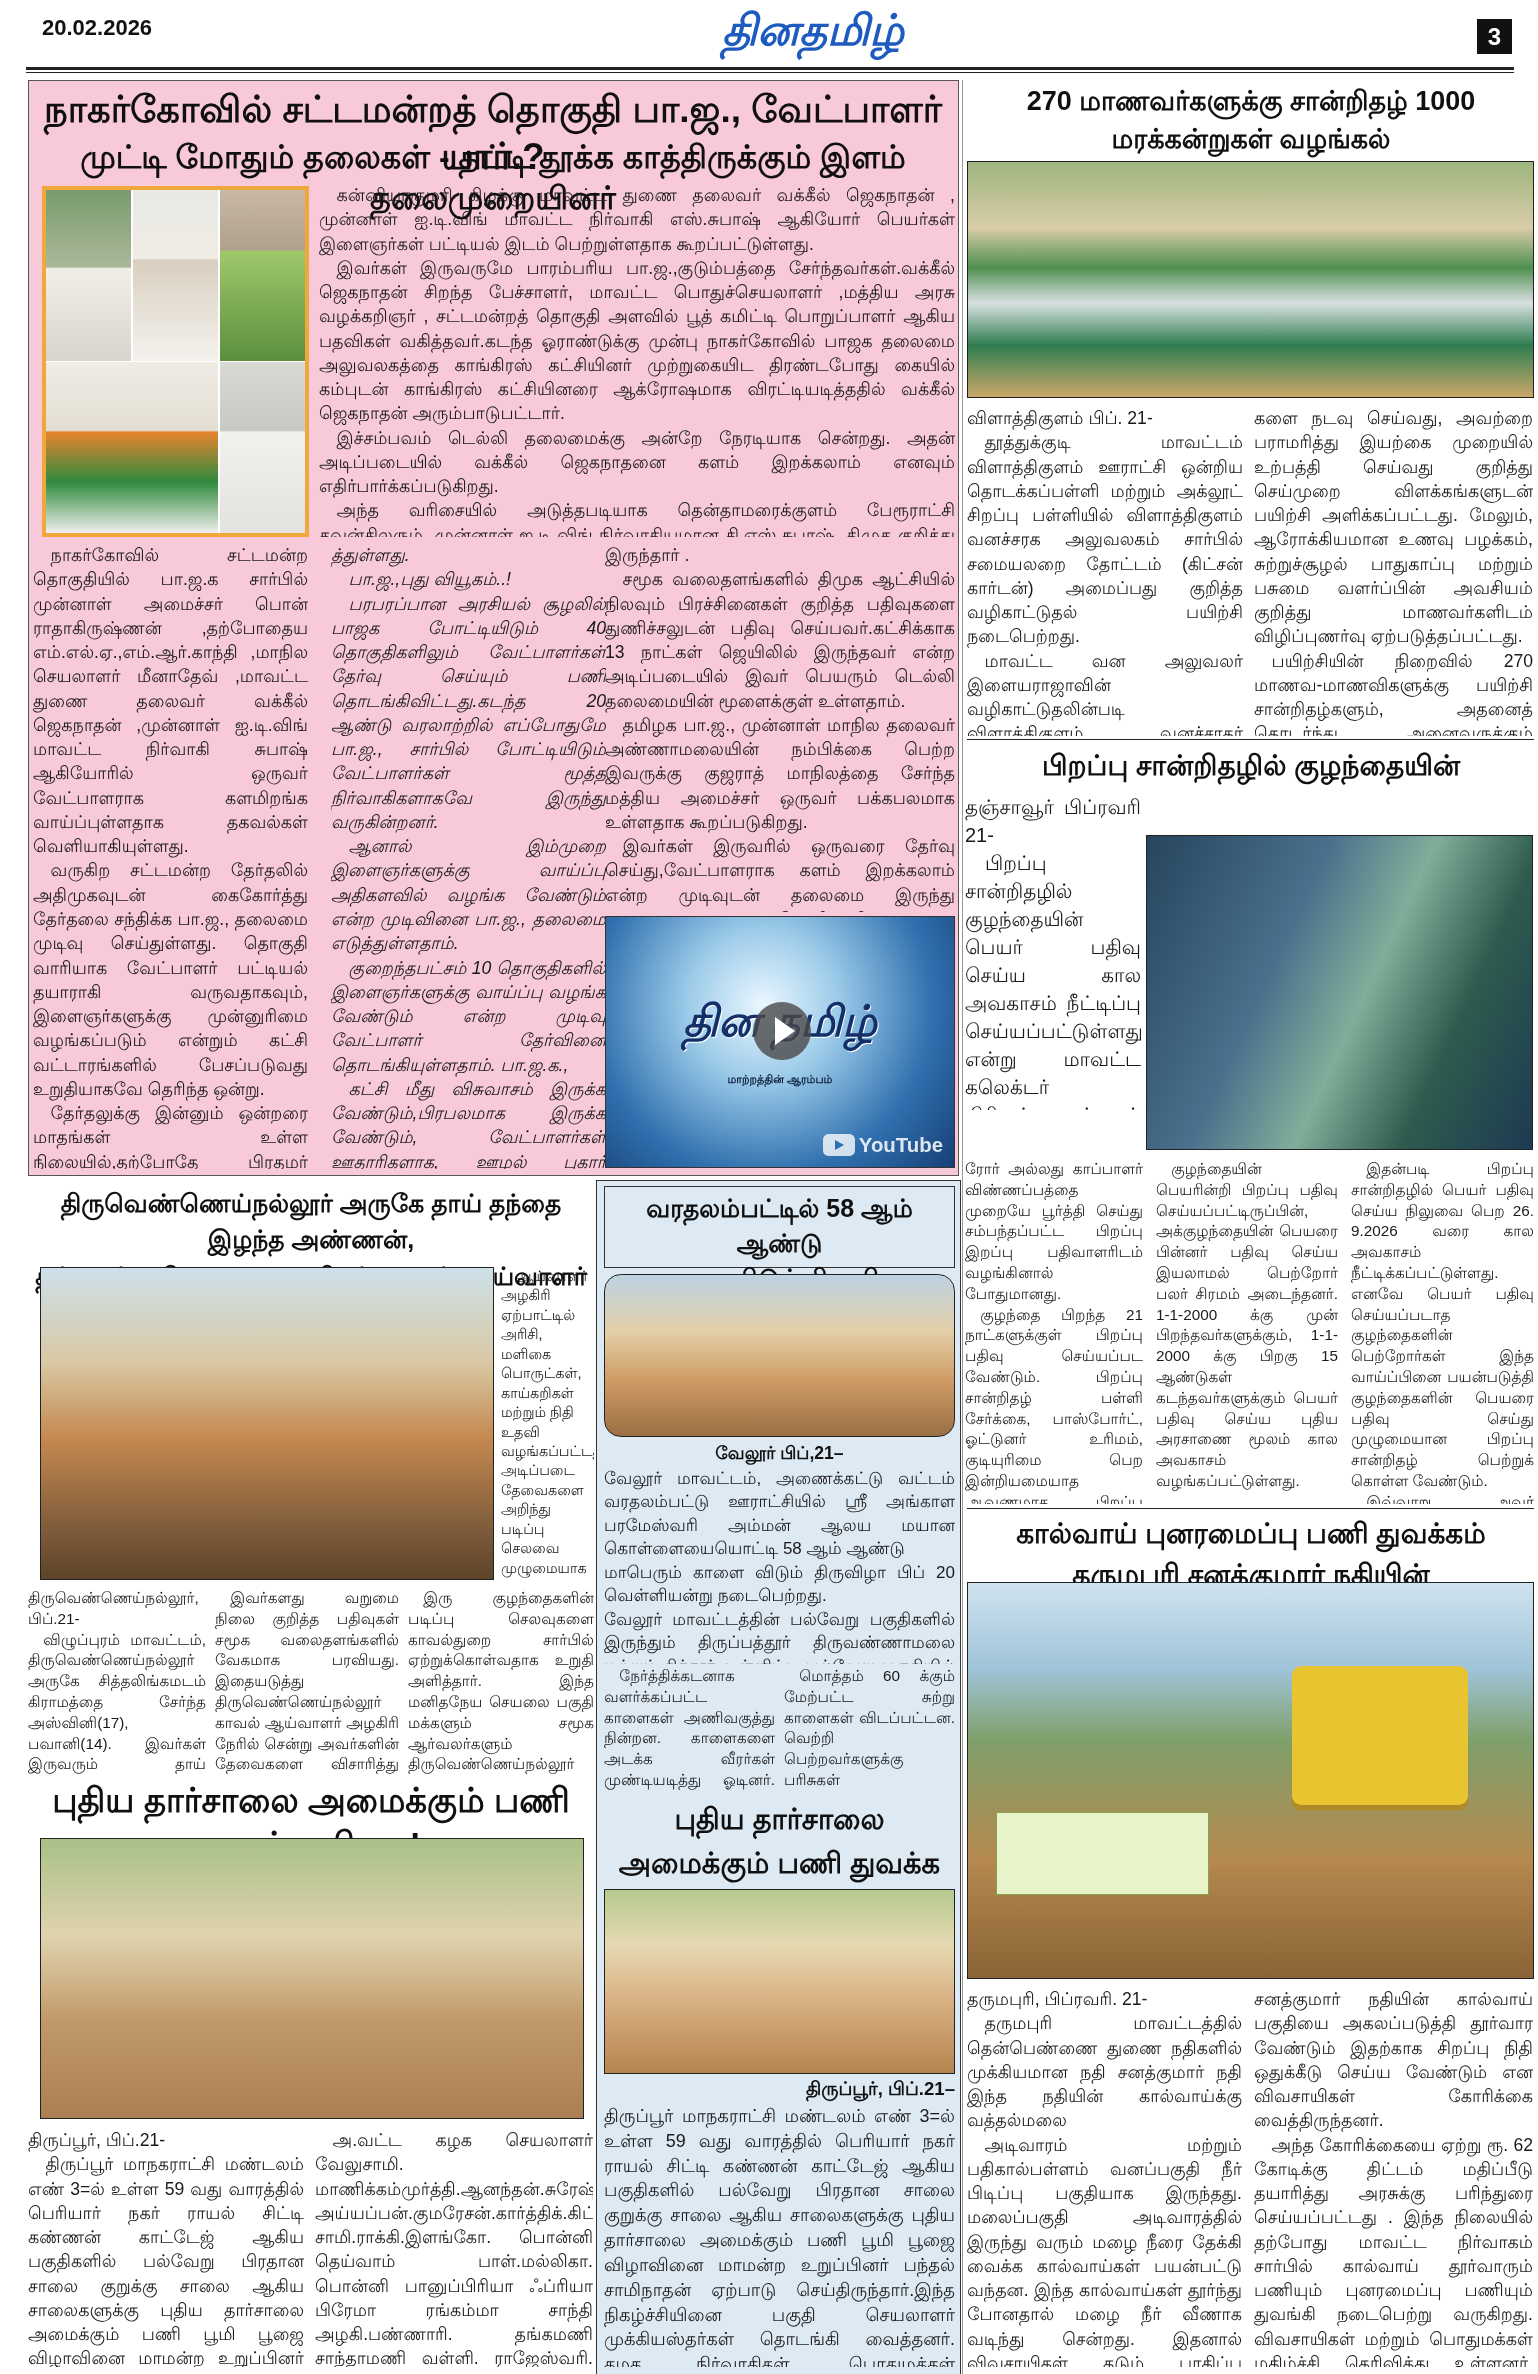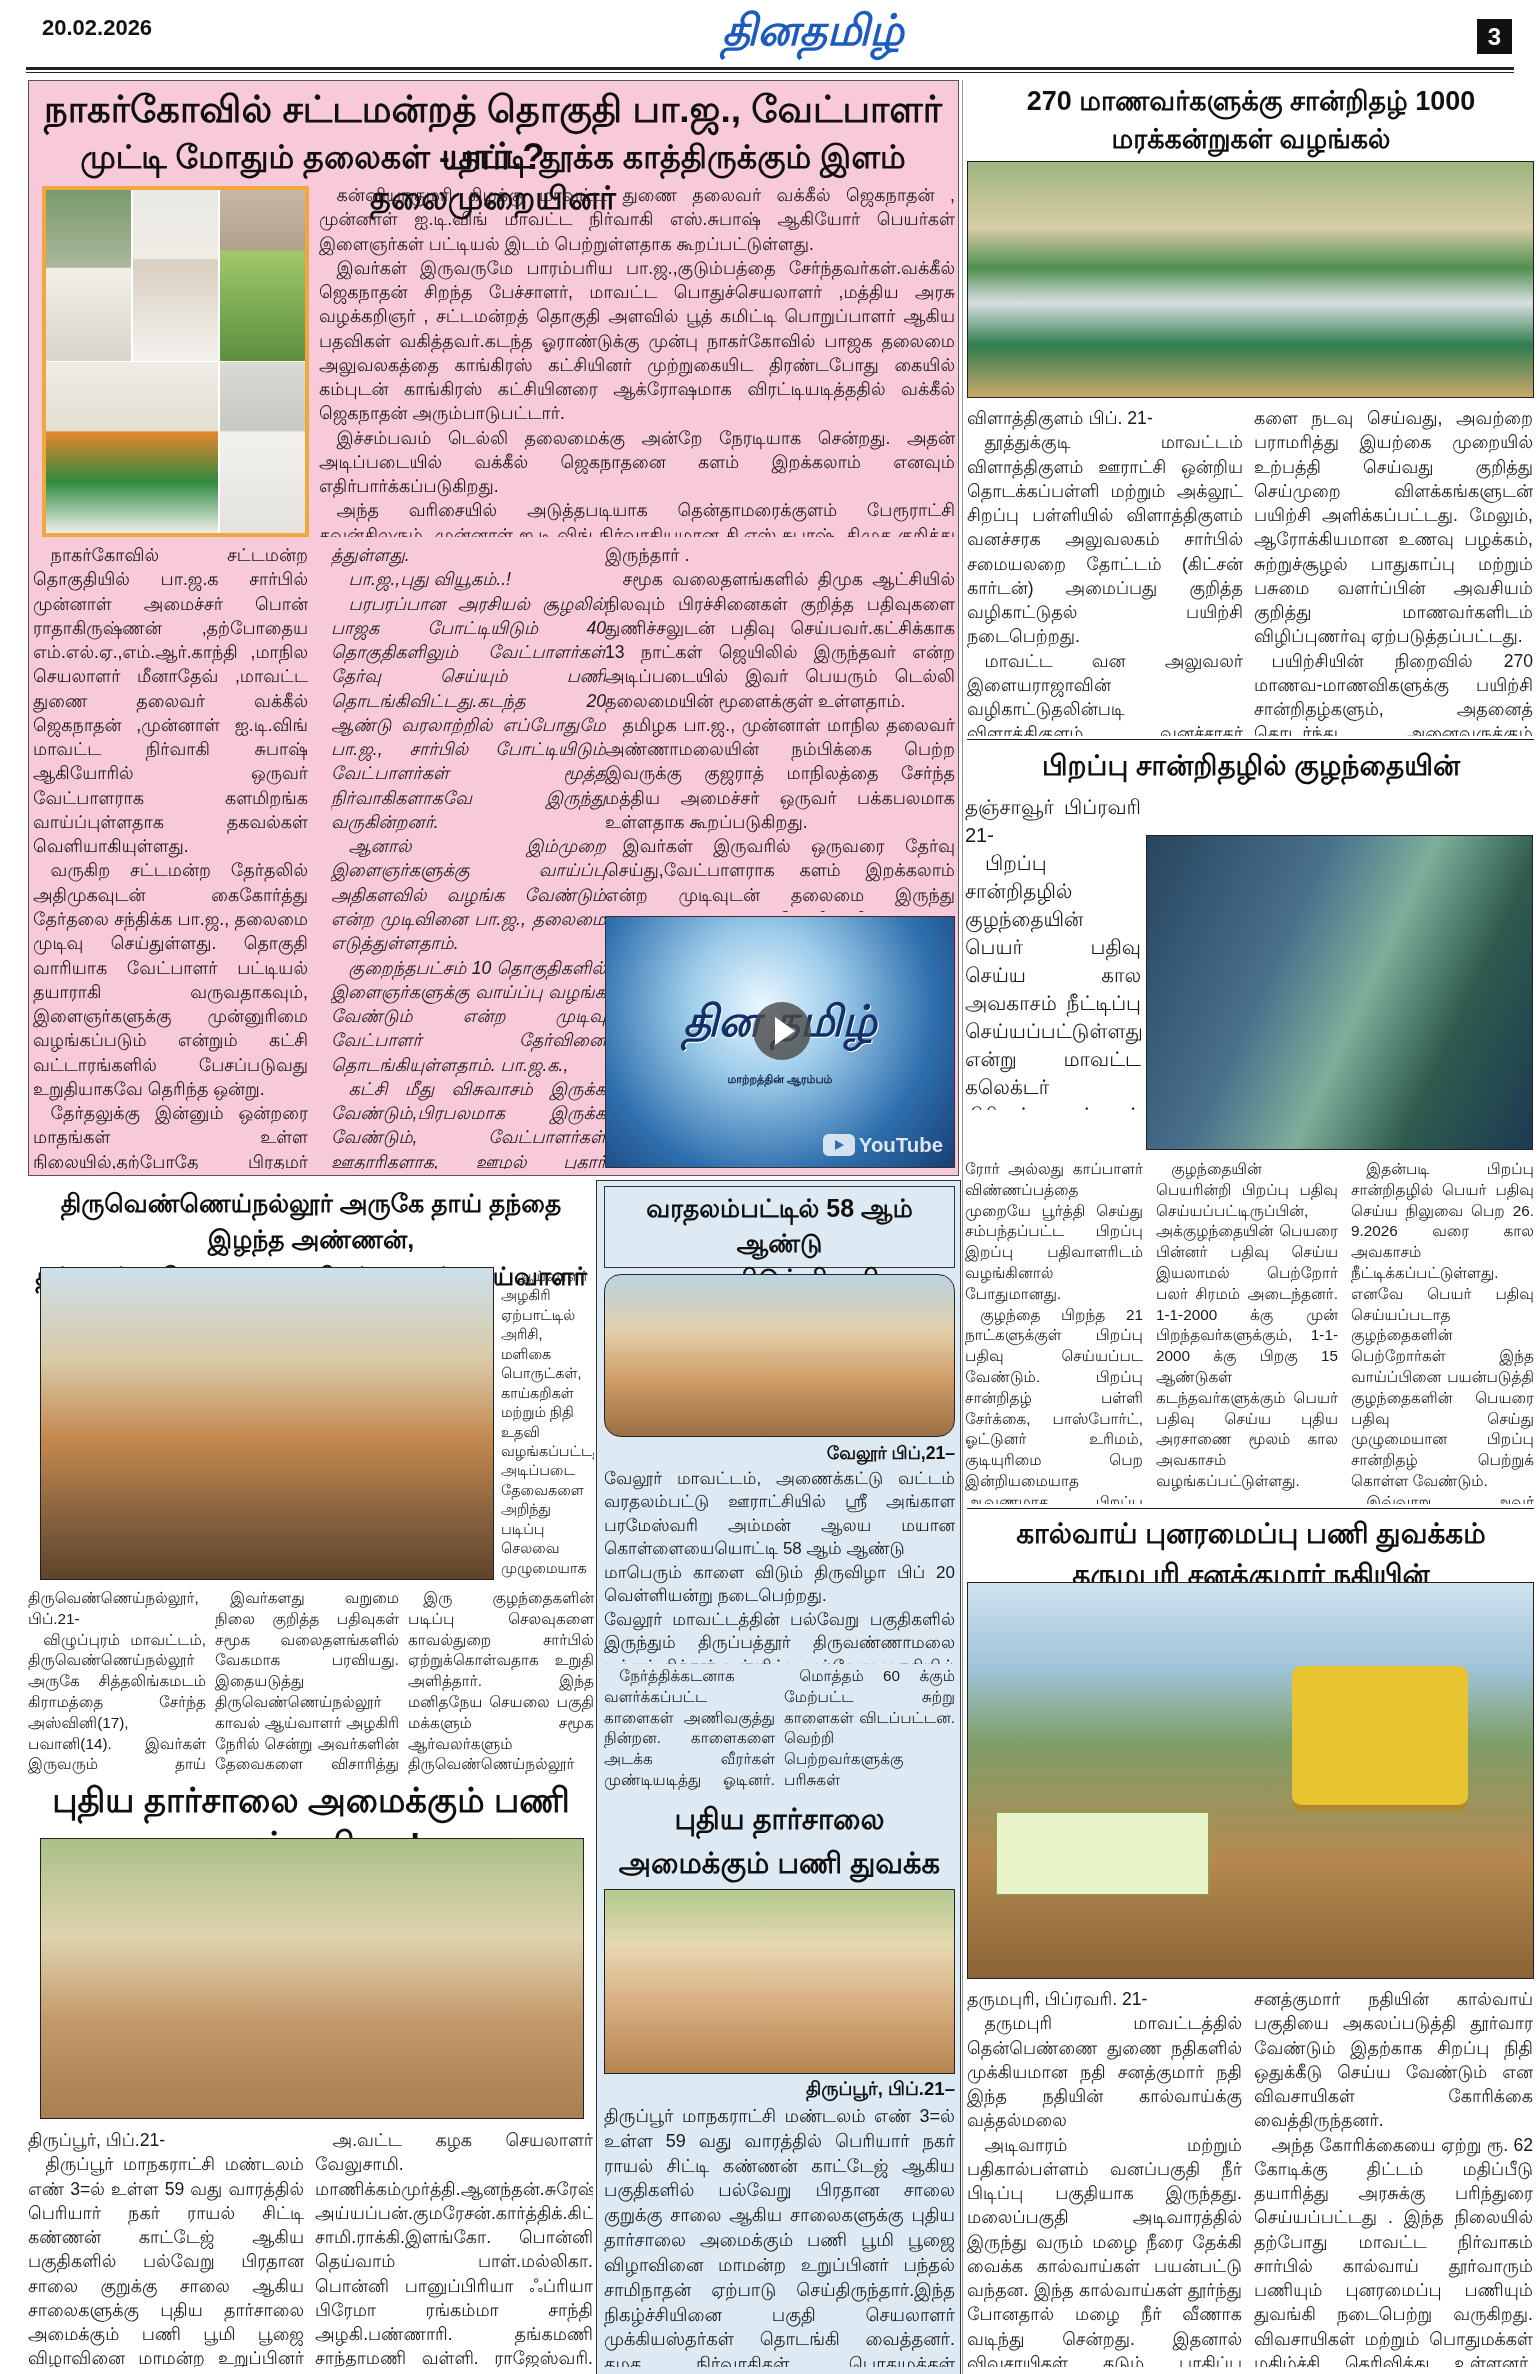--- a/index.html
+++ b/index.html
@@ -48,21 +48,21 @@
   #pol-c3 { left:408px; top:1588px; width:186px; height:187px; }
   #road1-h { left:28px; top:1781px; width:566px; font-size:34px; }
   #road1-photo { left:40px; top:1838px; width:544px; height:281px; }
   #road1-c1 { left:28px; top:2128px; width:276px; height:239px; }
   #road1-c2 { left:315px; top:2128px; width:278px; height:239px; }
   
   #mid-box { left:596px; top:1180px; width:365px; height:1195px; background:#dde9f3; border:0.9px solid #333; }
   #bull-hbox { left:604px; top:1186px; width:351px; height:82px; border:0.9px solid #333; background:#dde9f3; }
   #bull-h { left:604px; top:1191px; width:351px; font-size:25px; line-height:1.4; }
   #bull-photo { left:604px; top:1274px; width:351px; height:163px; border-radius:16.7px; }
-  #bull-date { left:604px; top:1443px; width:351px; text-align:right; font-size:17.6px; font-weight:bold; }
+  #bull-date { left:604px; top:1443px; width:351px; text-align:center; font-size:17.6px; font-weight:bold; }
   #bull-lead { left:604px; top:1467px; width:351px; height:197px; font-size:17px; }
   #bull-c1 { left:604px; top:1666px; width:171px; height:126px; }
   #bull-c2 { left:784px; top:1666px; width:171px; height:126px; }
   #road2-h { left:604px; top:1798px; width:351px; font-size:29px; line-height:1.5; }
   #road2-photo { left:604px; top:1889px; width:351px; height:185px; }
   #road2-date { left:604px; top:2078px; width:351px; text-align:right; font-size:18.6px; font-weight:bold; }
   #road2-lead { left:604px; top:2104px; width:351px; height:263px; font-size:18px; }
   
   #rail-rule { left:962px; top:80px; width:0.9px; height:2295px; background:#999; }
   #tree-h { left:967px; top:83px; width:568px; font-size:27px; line-height:1.4; }

